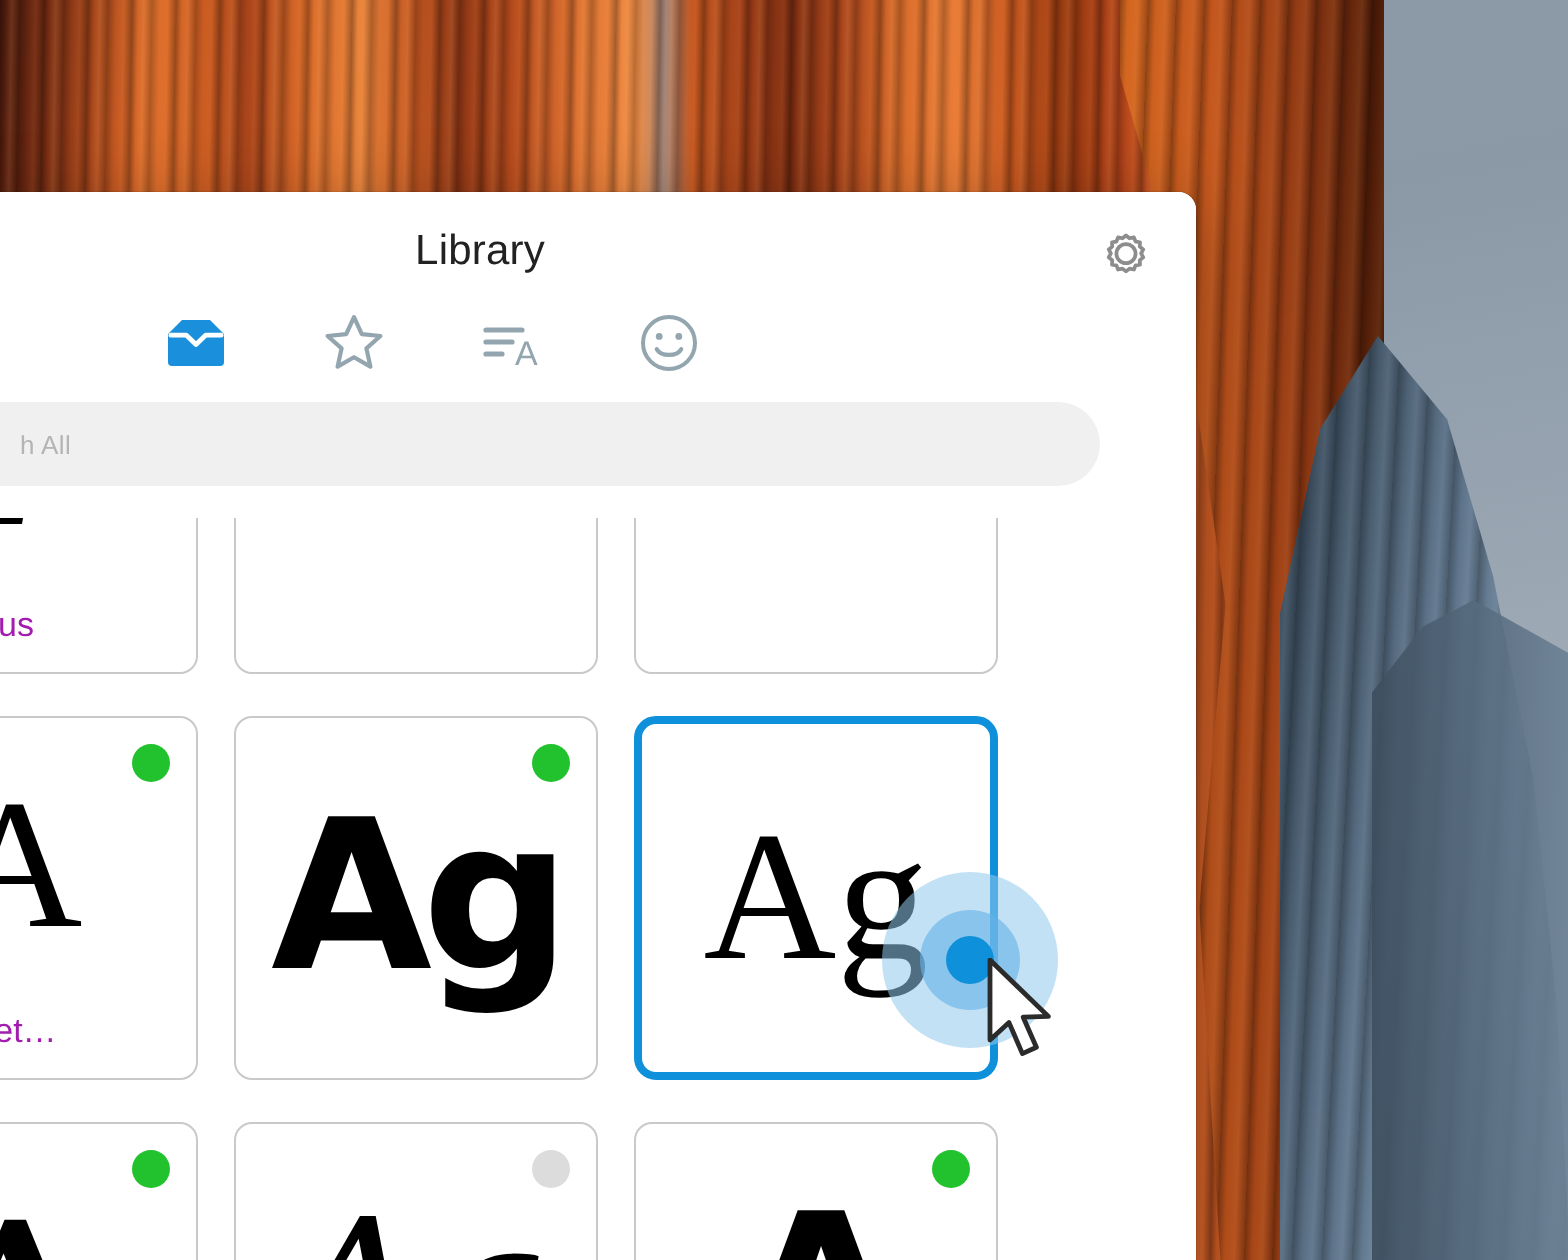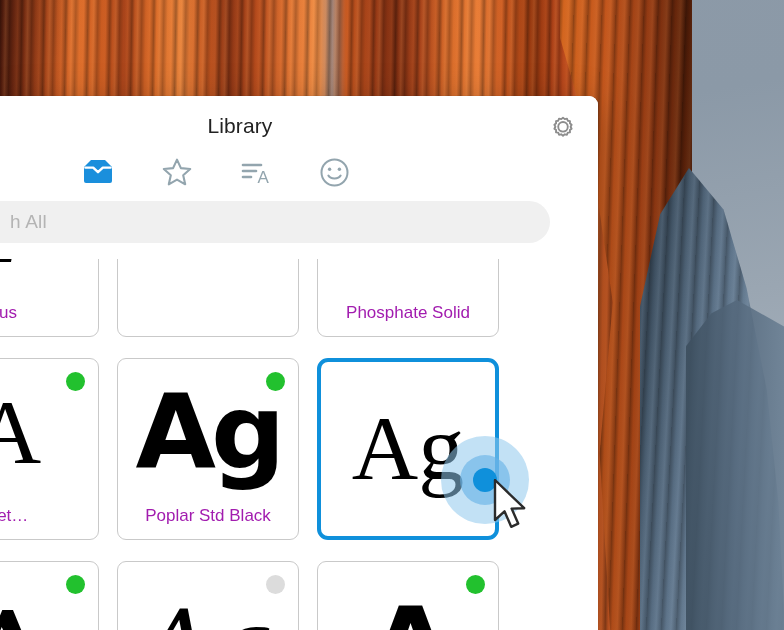--- a/index.html
+++ b/index.html
@@ -98,21 +98,21 @@
   
   #search-wrap { padding:0 0 16px 0; }
   #search-field {
     position:relative;
     margin-left:-58px; margin-right:48px;
     height:42px; background:#f0f0f0; border-radius:21px;
     display:flex; align-items:center;
     padding-left:68px;
   }
   #search-placeholder {
-    font-size:19px; color:#b4b4b4; letter-spacing:.2px;
+    font-size:13px; color:#b4b4b4; letter-spacing:.2px;
   }
 
   
   #grid-area {
     position:absolute; left:0; top:163px; right:0; bottom:0;
     overflow:hidden;
   }
   #grid {
     position:relative;
     padding-left:-1px;
@@ -266,33 +266,31 @@
         <div class="grid-row">
           <div class="card">
             <div class="card-specimen sp-script">ʔ</div>
             <div class="card-label">us</div>
           </div>
           <div class="card">
             <div class="card-specimen sp-sans"></div>
           </div>
           <div class="card">
             <div class="card-specimen sp-sans"></div>
-            <div class="card-label">Phosphate Solid</div>
           </div>
         </div>
         <div class="grid-row">
           <div class="card">
             <div class="dot green"></div>
             <div class="card-specimen sp-serif">A</div>
             <div class="card-label">net…</div>
           </div>
           <div class="card">
             <div class="dot green"></div>
             <div class="card-specimen sp-black">Ag</div>
-            <div class="card-label">Poplar Std Black</div>
           </div>
           <div class="card selected">
             <div class="card-specimen sp-serif">Ag</div>
           </div>
         </div>
         <div class="grid-row">
           <div class="card">
             <div class="dot green"></div>
             <div class="card-specimen sp-slab">A</div>
             <div class="card-label"></div>

